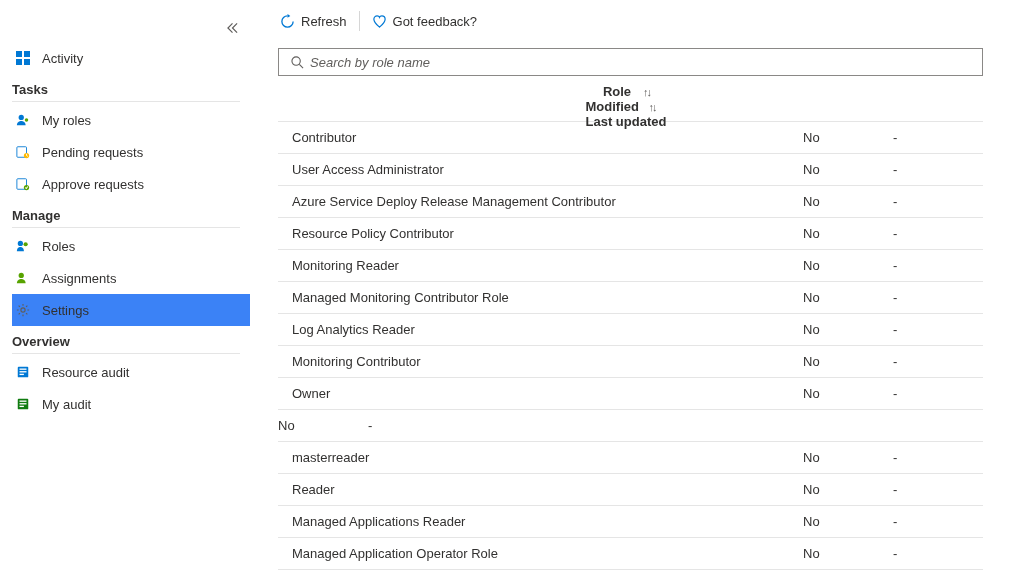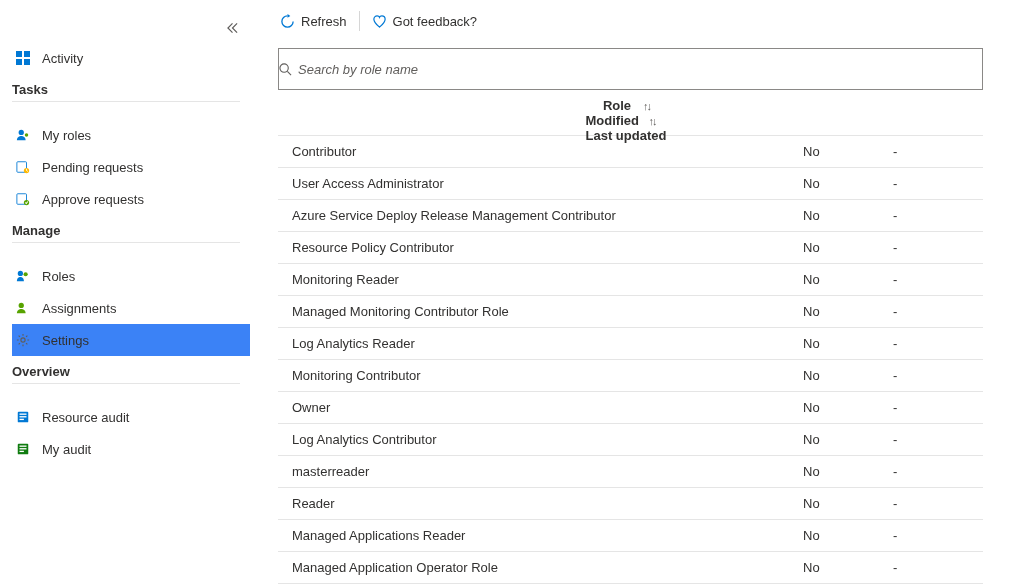--- a/index.html
+++ b/index.html
@@ -44,21 +44,21 @@
       justify-content: flex-start;
       margin-right: 6px;
     }
     .nav-section-title {
       font-weight: 600;
       font-size: 13px;
       color: #323130;
       padding: 8px 4px 4px 0;
       border-bottom: 1px solid #e5e5e5;
       margin-right: 10px;
-      margin-bottom: 17px;
+      margin-bottom: 2px;
     }
     .main {
       flex: 1;
       padding: 0 28px 0 28px;
       display: flex;
       flex-direction: column;
     }
     .toolbar {
       display: flex;
       align-items: center;
@@ -76,22 +76,22 @@
       gap: 6px;
       color: #323130;
       font-size: 13px;
       cursor: pointer;
       padding: 4px 2px;
     }
     .searchbox {
       display: flex;
       align-items: center;
       border: 1px solid #8a8886;
-      height: 42px;
-      padding: 0 0;
+      height: 28px;
+      padding: 0 12px;
       margin: 6px 0 8px 0;
     }
     .searchbox input {
       border: none;
       outline: none;
       font-size: 13px;
       flex: 1;
       color: #323130;
     }
     .searchbox input::placeholder { color: #605e5c; font-style: italic; }
@@ -342,23 +342,20 @@
             <div class="col-upd">-</div>
           </div>
           <div class="trow">
             <div class="col-role">
               <span>Owner</span>
             </div>
             <div class="col-mod">No</div>
             <div class="col-upd">-</div>
           </div>
           <div class="trow">
-            <div class="col-role">
-              <span>Log Analytics Contributor</span>
-            </div>
             <div class="col-mod">No</div>
             <div class="col-upd">-</div>
           </div>
           <div class="trow">
             <div class="col-role">
               <span>masterreader</span>
             </div>
             <div class="col-mod">No</div>
             <div class="col-upd">-</div>
           </div>

